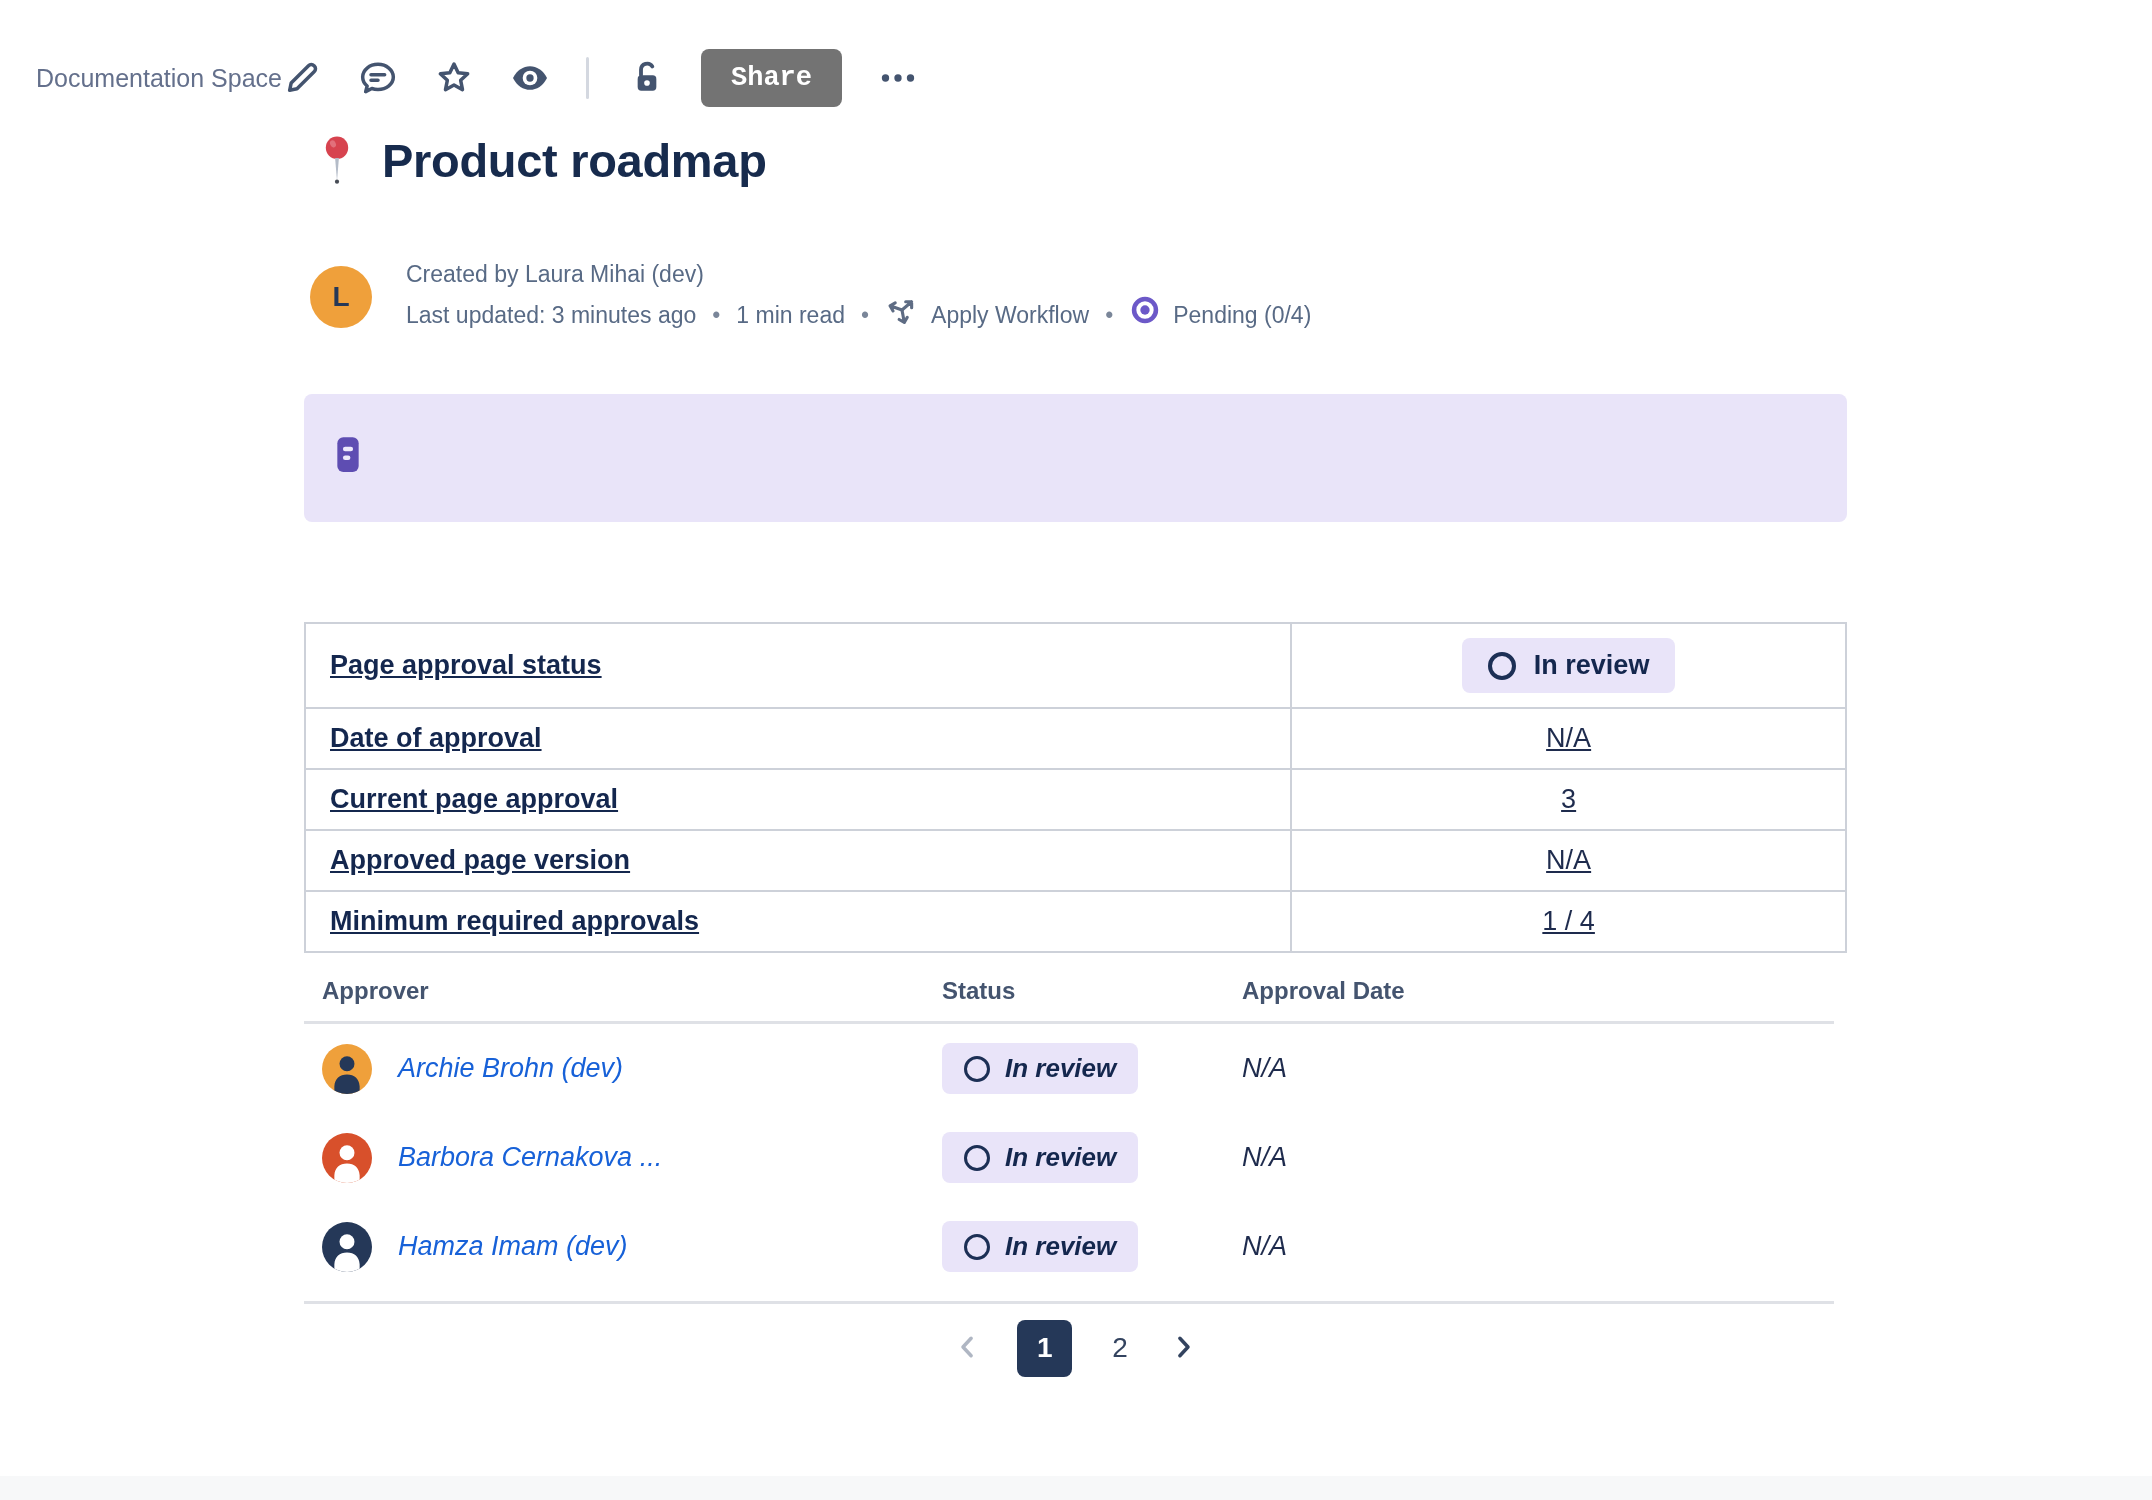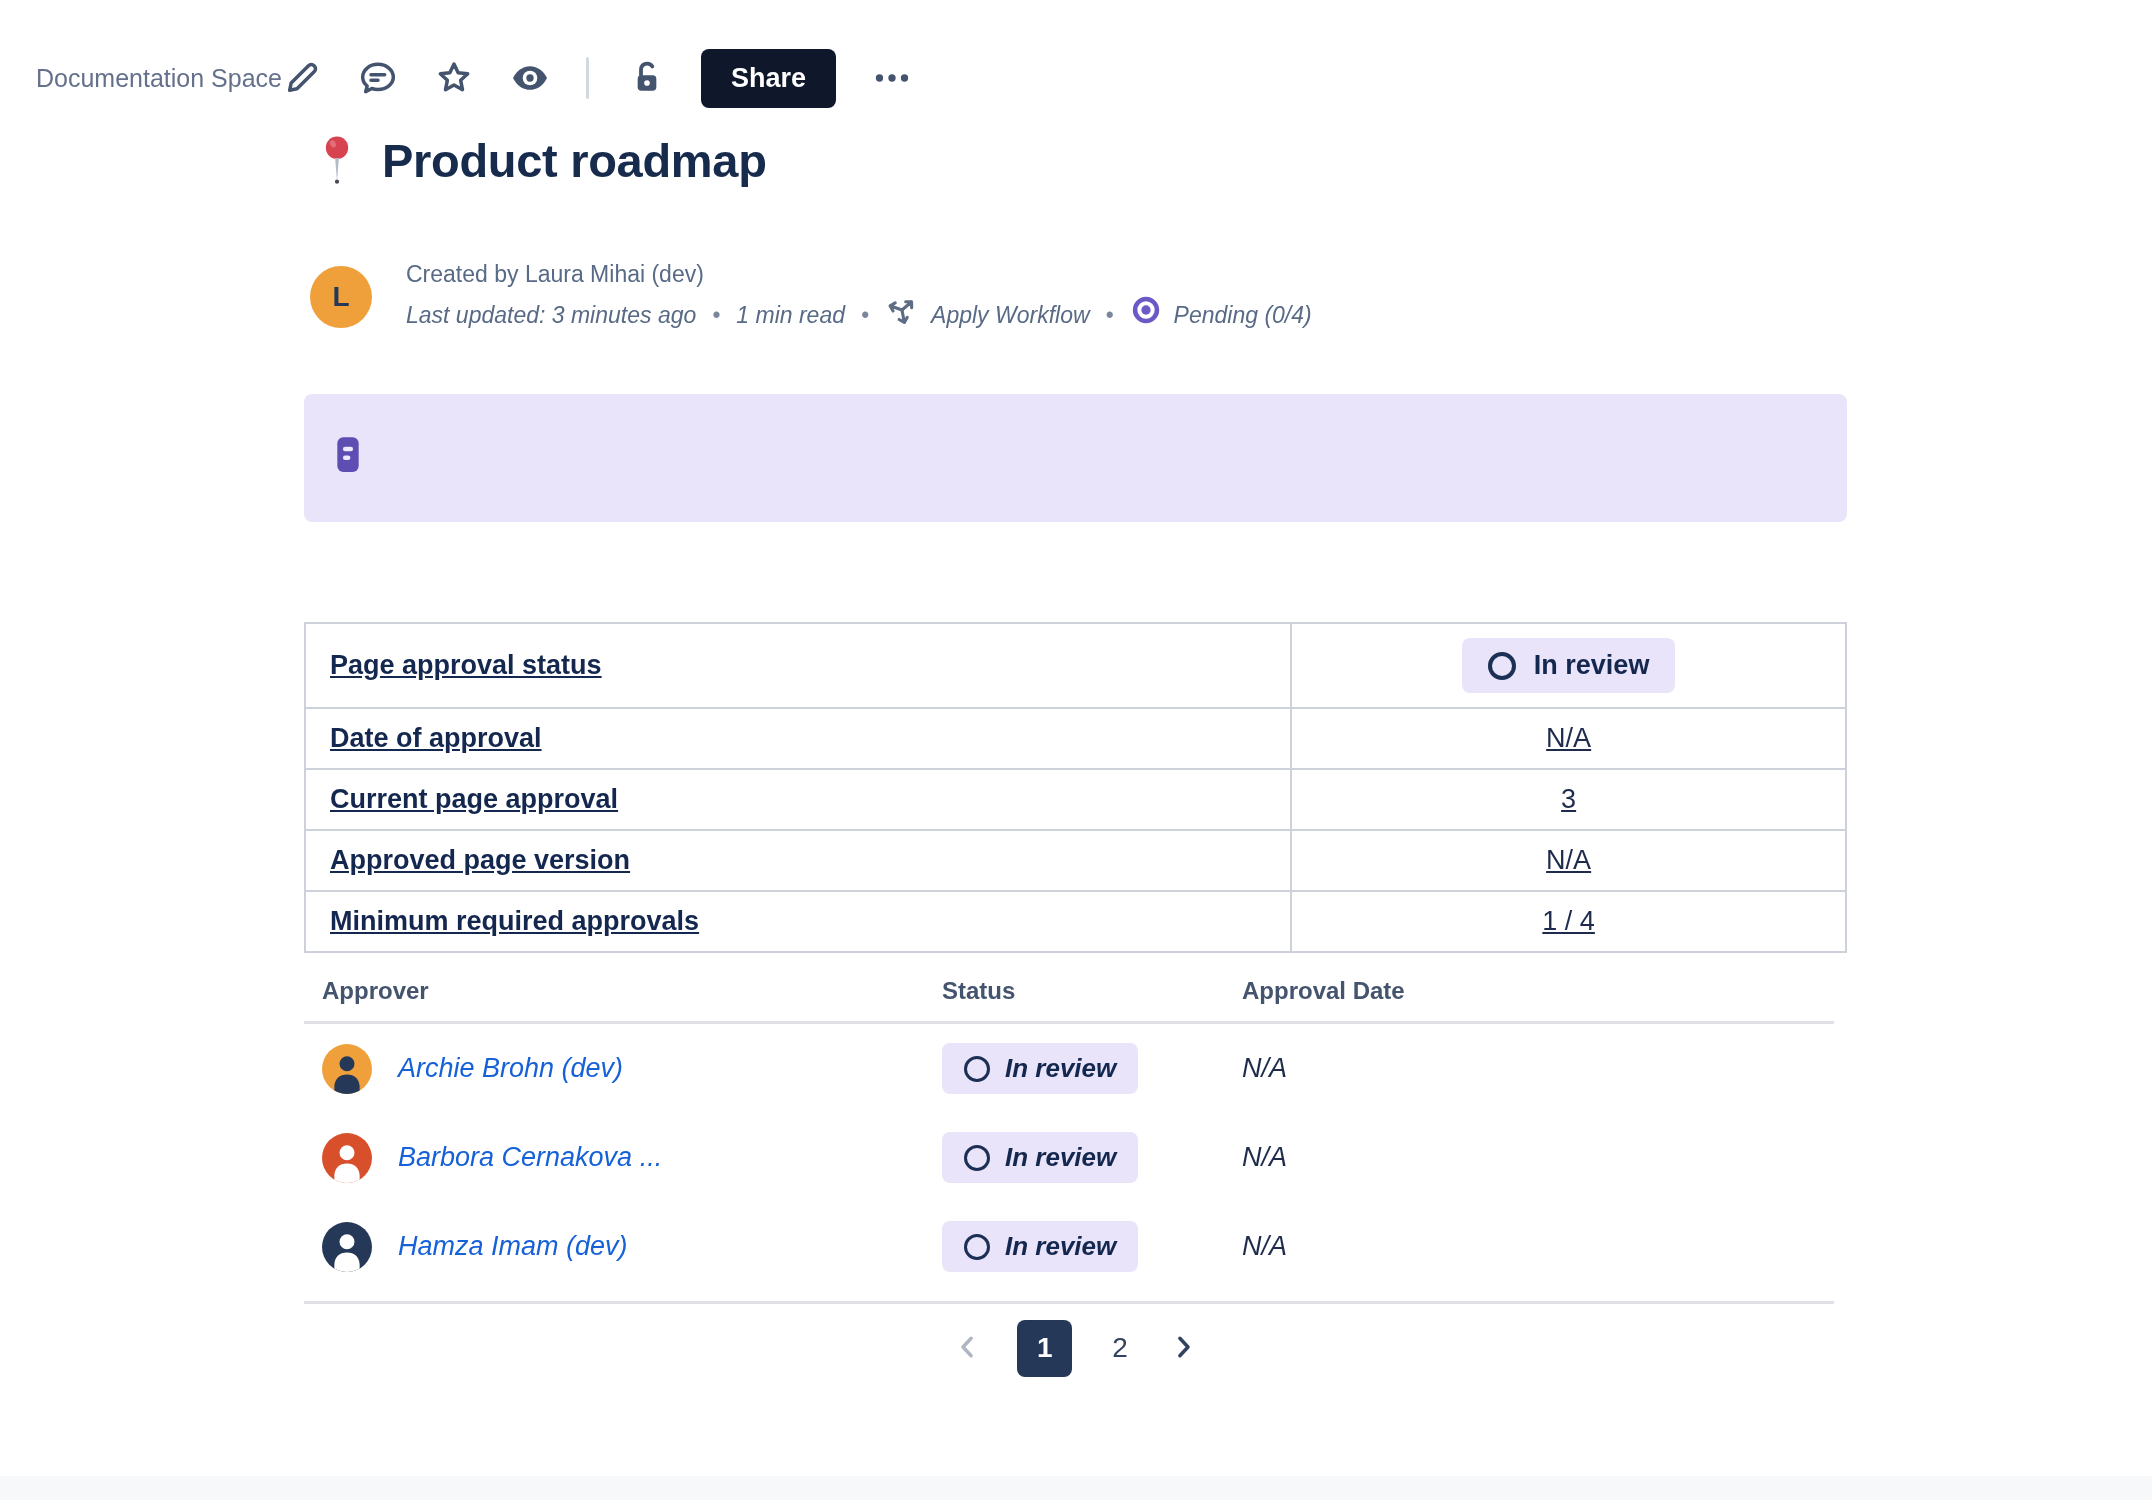--- a/index.html
+++ b/index.html
@@ -14,40 +14,40 @@
     position:absolute; top:26px; left:0; right:0; height:104px;
     display:flex; align-items:center; justify-content:flex-start;
     padding:0 36px;
   }
   .breadcrumb { font-size:25px; color:#64708C; cursor:pointer; }
   .actions { display:flex; align-items:center; gap:36px; }
   .icon-btn { background:none; border:none; cursor:pointer; color:#44546F; display:flex; align-items:center; }
   .icon-btn svg { width:40px; height:40px; display:block; }
   .v-divider { width:3px; height:42px; background:#D4D8E0; border-radius:2px; }
   .share-btn {
-    background:#0f172a; color:#fff; border:none; border-radius:8px;
-    font-family:Liberation Sans, sans-serif;
+    background:#737373; color:#fff; border:none; border-radius:8px;
+    font-family:Liberation Mono, monospace;
     font-size:27px; font-weight:700; padding:14px 30px; cursor:pointer;
   }
 
   
   .content { position:absolute; left:304px; top:0; width:1543px; }
 
   .title-row { margin-top:128px; display:flex; align-items:center; gap:24px; padding-left:12px; height:64px; }
   .pin-icon svg { width:42px; height:56px; display:block; }
   .page-title { font-size:47px; font-weight:600; color:#172B4D; letter-spacing:-0.3px; }
 
   .byline { margin-top:64px; display:flex; align-items:center; gap:34px; padding-left:6px; }
   .avatar-main {
     width:62px; height:62px; border-radius:50%; background:#EFA03B;
     display:flex; align-items:center; justify-content:center;
     color:#253858; font-size:28px; font-weight:600; cursor:pointer; flex:none;
   }
   .byline-text { font-size:23px; color:#586A85; line-height:37px; }
-  .meta-line { display:flex; align-items:center; gap:16px;font-style:italic; }
+  .meta-line { display:flex; align-items:center; gap:16px; }
   .meta-sep { color:#7A8699; font-size:23px; }
   .wf-link { display:flex; align-items:center; gap:12px; cursor:pointer; color:#586A85; }
   .wf-link svg { width:34px; height:34px; color:#5E6C84; }
   .pending-chip { display:flex; align-items:center; gap:12px; cursor:pointer; color:#586A85; }
   .pending-chip svg { width:32px; height:32px; }
 
   
   .mission-panel {
     margin-top:56px; background:#E9E4F9; border-radius:8px;
     padding:36px 44px 44px 28px; display:flex; gap:26px;

